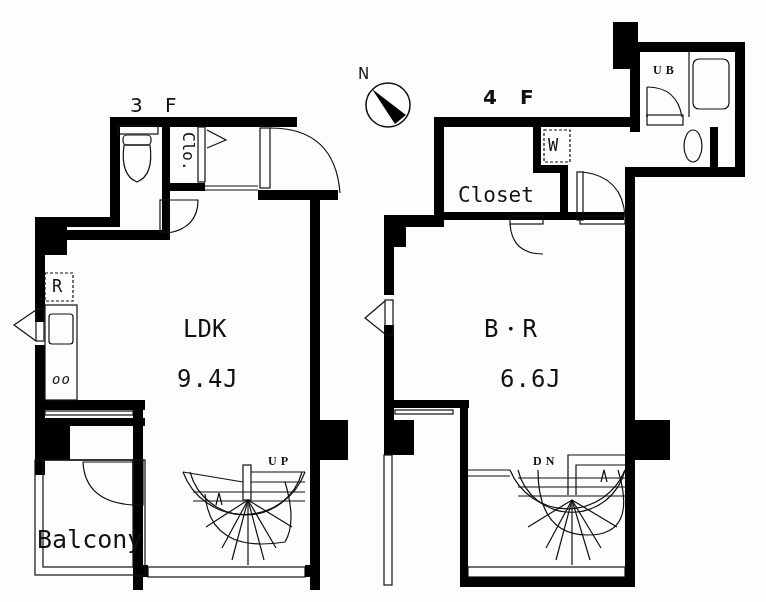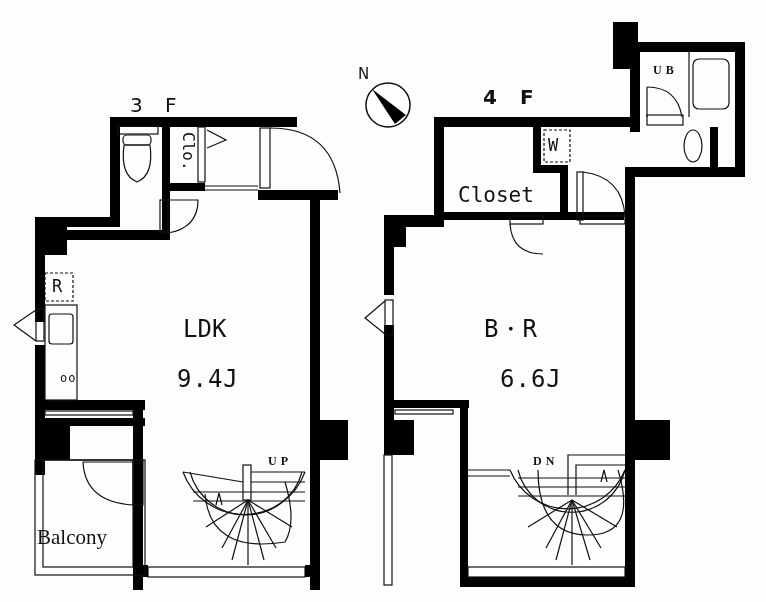--- a/index.html
+++ b/index.html
@@ -4,21 +4,21 @@
 <style>
   html, body { margin:0; padding:0; background:#fdfdfd; }
   #plan { position:relative; width:766px; height:602px; background:#fdfdfd; overflow:hidden; }
   svg { position:absolute; left:0; top:0; }
   .lbl { position:absolute; font-family:"DejaVu Sans Mono", "Liberation Mono", monospace; color:#111; white-space:nowrap; line-height:1; }
   .floor { font-family:"DejaVu Sans", sans-serif; font-size:20px; letter-spacing:8px; }
   .room { font-size:24px; }
   .area { font-size:24px; letter-spacing:1px; }
   .small { font-size:12px; font-weight:bold; letter-spacing:4px; font-family:Liberation Serif, serif; }
   .closet { font-size:21px; }
-  .balcony { font-size:21px;font-family:Liberation Serif, serif; }
+  .balcony { font-size:25px; }
 </style>
 </head>
 <body>
 
 <div id="plan">
 <svg width="766" height="602" viewBox="0 0 766 602">
   <g fill="#000">
 
     <rect x="110" y="117" width="187" height="10"></rect>
     <rect x="110" y="117" width="10" height="100"></rect>
@@ -167,21 +167,21 @@
 </svg>
 
 <div class="lbl floor" style="left:130px;top:87px;margin-top:8px;">3 F</div>
 <div class="lbl floor" style="left:483px;top:87px;font-weight:bold;">4 F</div>
 <div class="lbl" style="left:358px;top:67px;font-size:15px;font-family:'DejaVu Sans',sans-serif;">N</div>
 
 <div class="lbl room" style="left:183px;top:317px;">LDK</div>
 <div class="lbl area" style="left:177px;top:367px;">9.4J</div>
 <div class="lbl" style="left:171px;top:132px;font-size:16px;transform:rotate(90deg);transform-origin:left top;left:196px;">Clo.</div>
 <div class="lbl" style="left:52px;top:278px;font-size:17px;">R</div>
-<div class="lbl" style="left:60px;top:372px;font-size:12px;letter-spacing:1px;">oo</div>
+<div class="lbl" style="left:52px;top:372px;font-size:14px;letter-spacing:1px;font-style:italic;">oo</div>
 <div class="lbl balcony" style="left:37px;top:527px;">Balcony</div>
 <div class="lbl small" style="left:268px;top:455px;">UP</div>
 
 <div class="lbl room" style="left:484px;top:317px;">B・R</div>
 <div class="lbl area" style="left:500px;top:367px;">6.6J</div>
 <div class="lbl closet" style="left:458px;top:185px;">Closet</div>
 <div class="lbl" style="left:548px;top:137px;font-size:17px;">W</div>
 <div class="lbl small" style="left:653px;top:64px;">UB</div>
 <div class="lbl small" style="left:533px;top:455px;">DN</div>
 </div>

